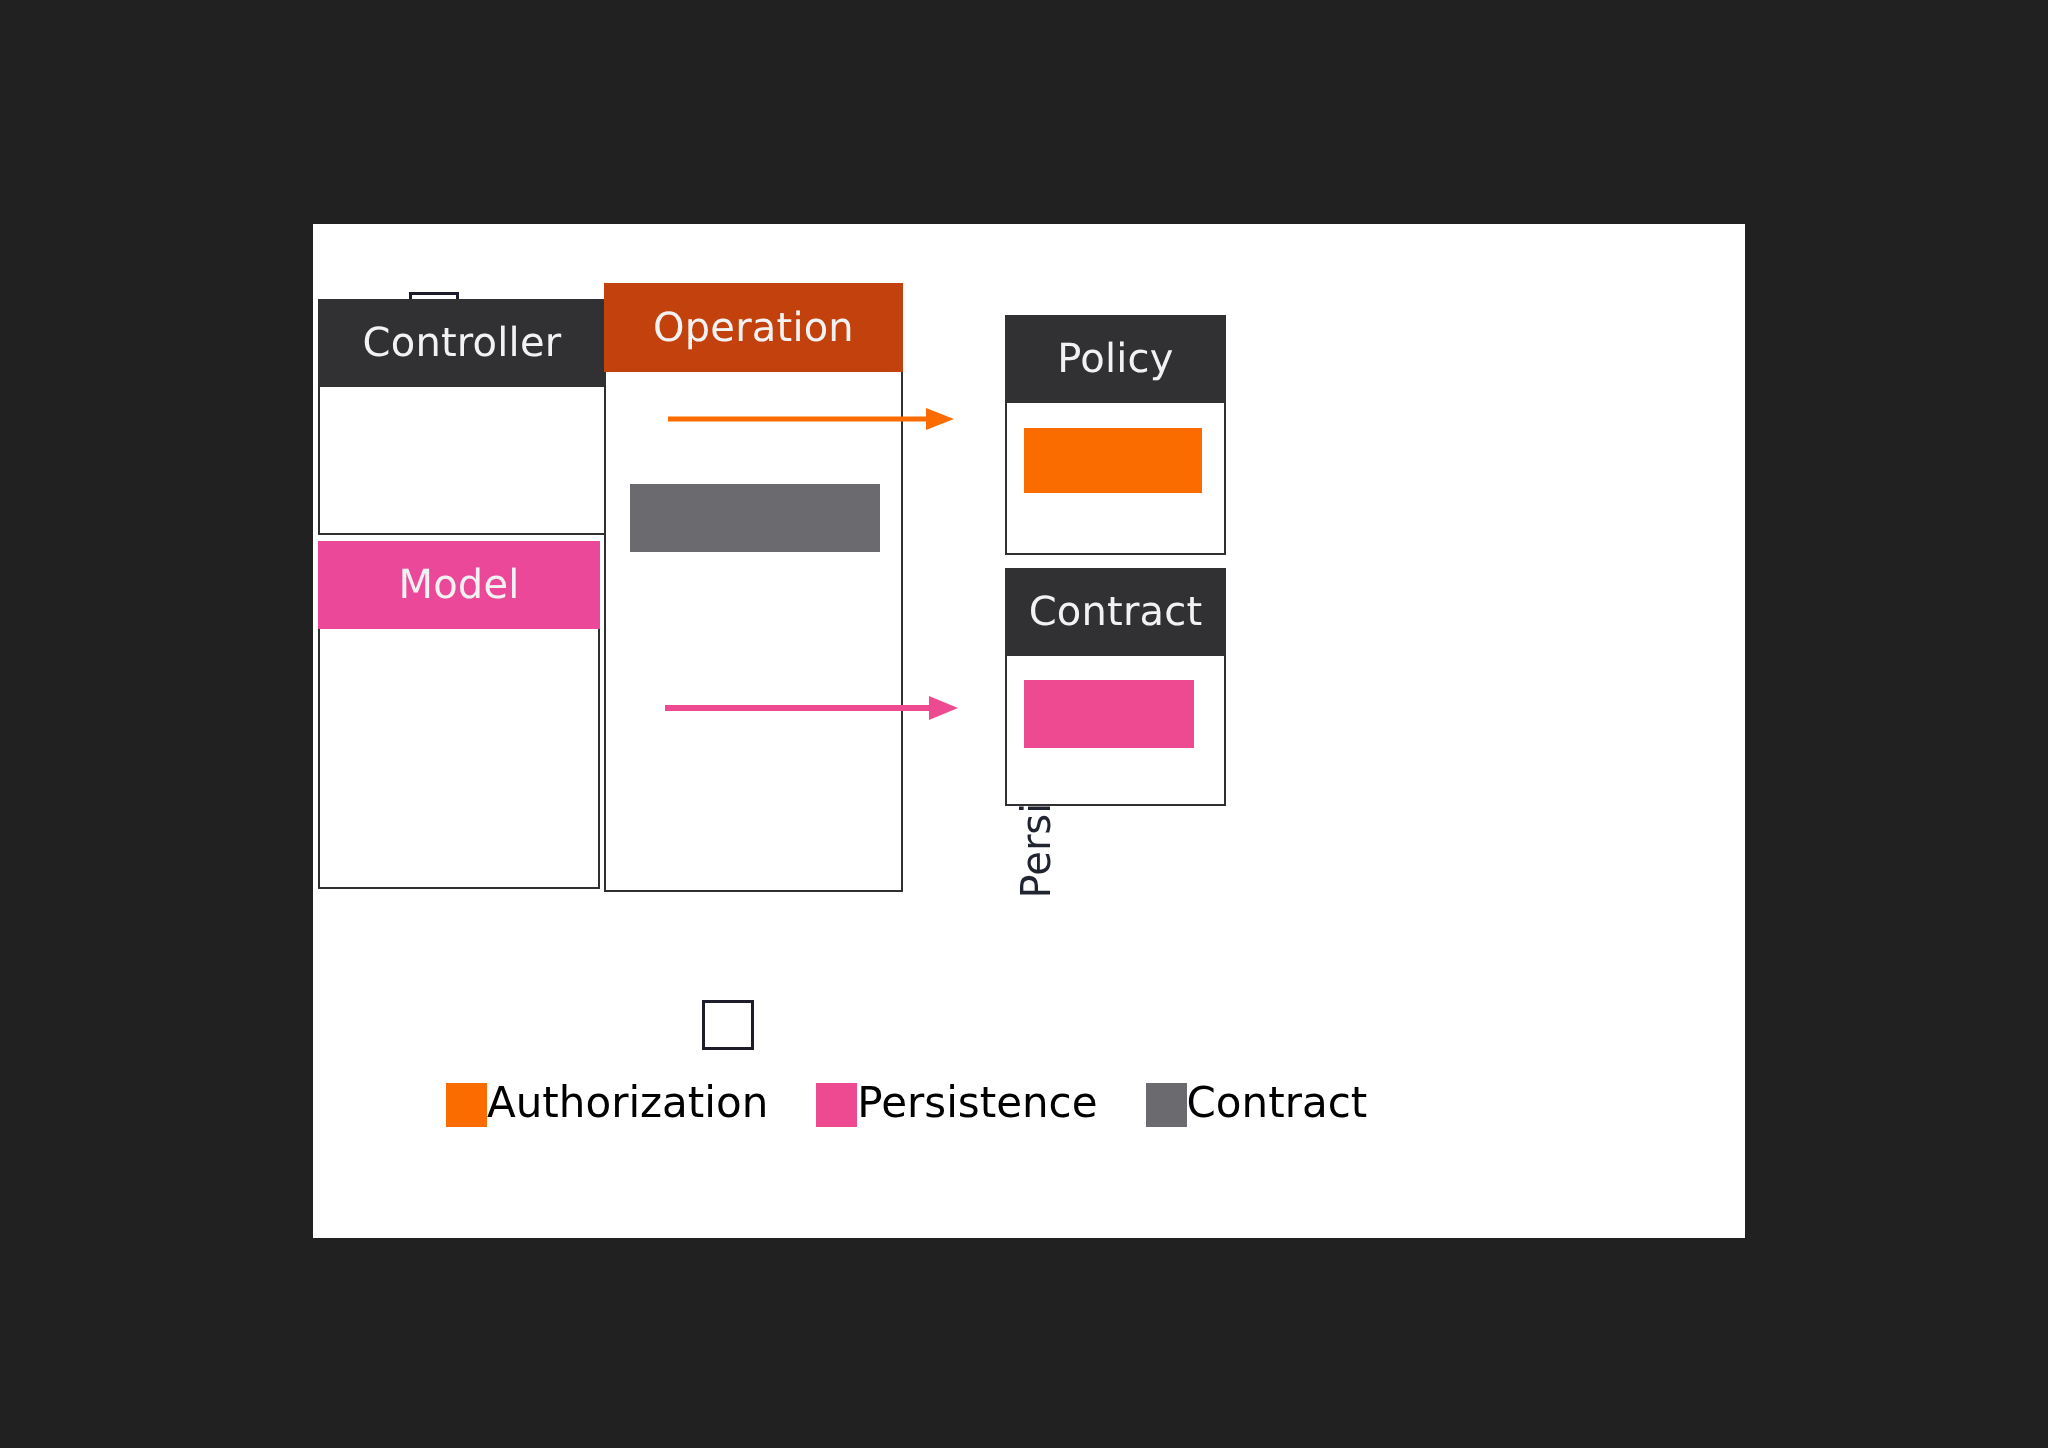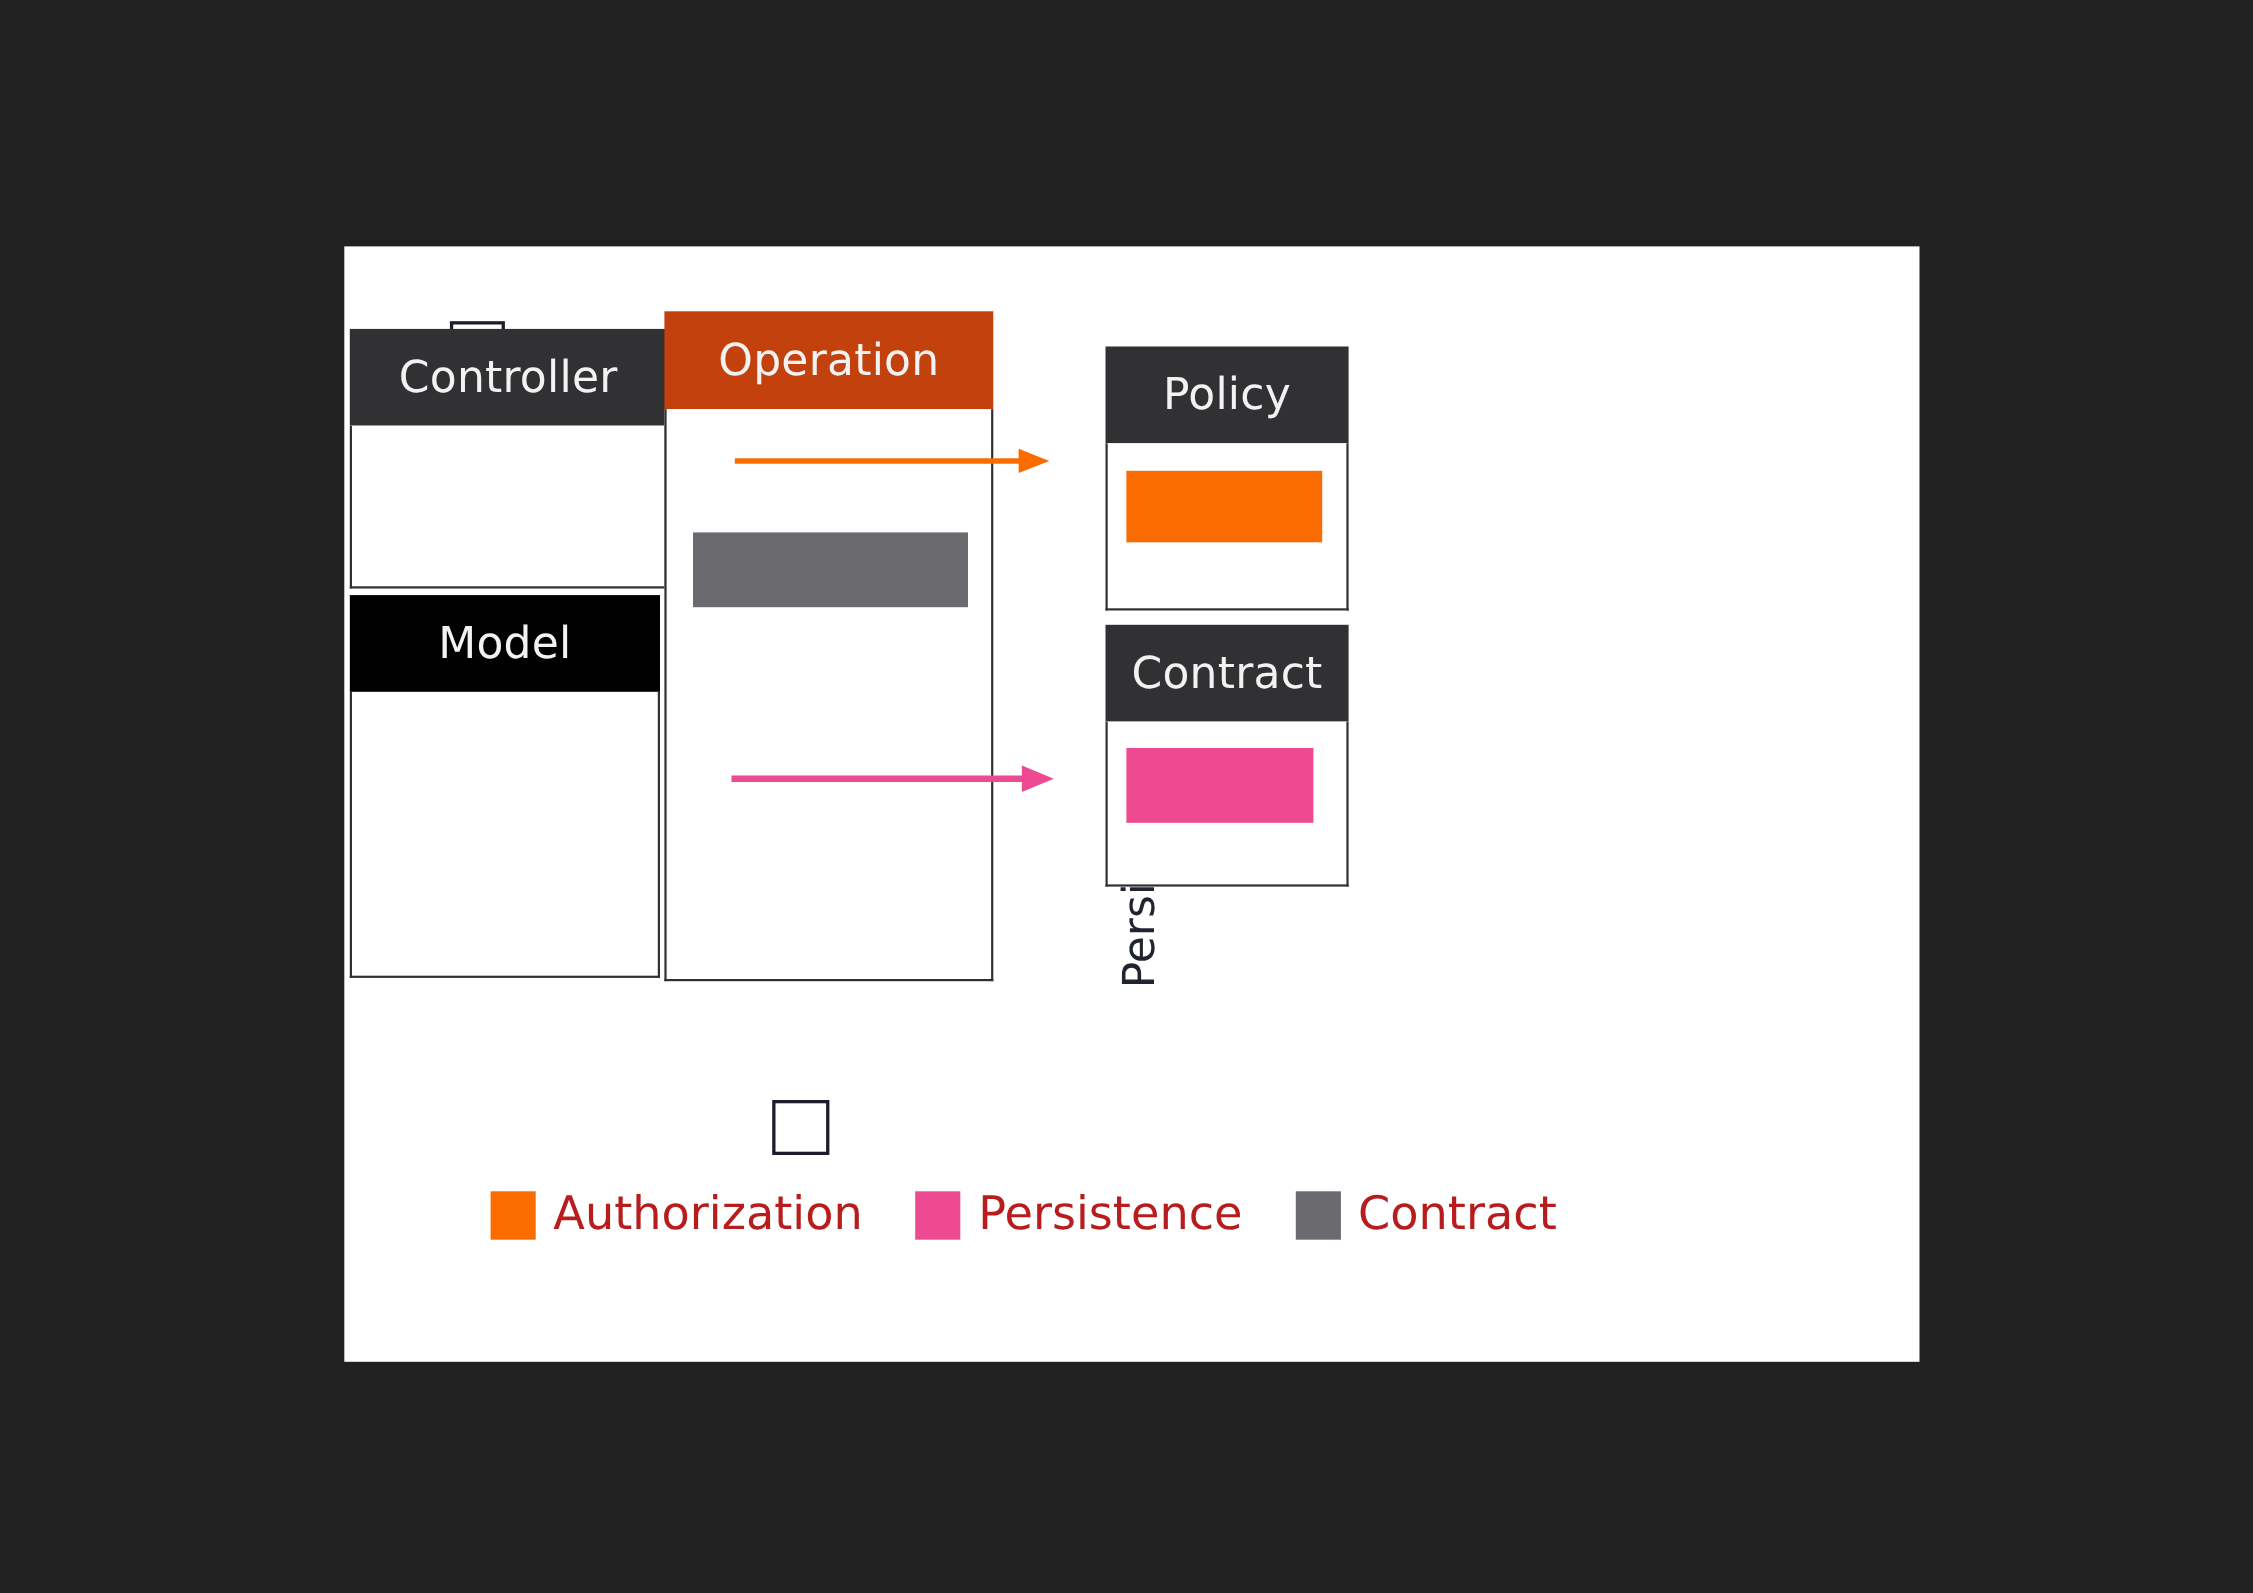--- a/index.html
+++ b/index.html
@@ -159,23 +159,23 @@
   .legend-item {
     display: flex;
     align-items: center;
   }
   .legend-item + .legend-item { margin-left: 48px; }
   .legend-swatch {
     width: 41px;
     height: 44px;
   }
   .legend-label {
-    margin-left: 16px;
+    margin-left: 0;
     font-size: 42px;
-    color: #b91c1c;
+    color: #000000;
     line-height: 1;
     padding-bottom: 3px;
   }
 </style>
 </head>
 <body>
 
 <div id="stage" style="background: rgb(33, 33, 33);">
   <div id="canvas" style="background: rgb(255, 255, 255);">
 
@@ -183,21 +183,21 @@
       <span id="http-square"></span>
       <span id="http-label">HTTP</span>
     </div>
 
     <div class="box" id="box-controller">
       <div class="box-header" style="background: rgb(49, 49, 52); color: rgb(242, 242, 242);">Controller</div>
       <div class="box-body" style="border-color: rgb(48, 48, 51);"></div>
     </div>
 
     <div class="box" id="box-model">
-      <div class="box-header" style="background: #000000; color: rgb(242, 242, 242);">Model</div>
+      <div class="box-header" style="background: #ec4899; color: rgb(242, 242, 242);">Model</div>
       <div class="box-body" style="border-color: rgb(48, 48, 51);"></div>
     </div>
 
     <div id="persistence-label">Persistence</div>
     <div id="persistence-square"></div>
 
     <div class="box" id="box-operation">
       <div class="box-header" style="background: #c2410c; color: rgb(242, 242, 242);">Operation</div>
       <div class="box-body" style="border-color: rgb(48, 48, 51);">
         <div class="inner-bar" id="bar-operation-callback" style="background: rgb(107, 106, 110);"></div>

